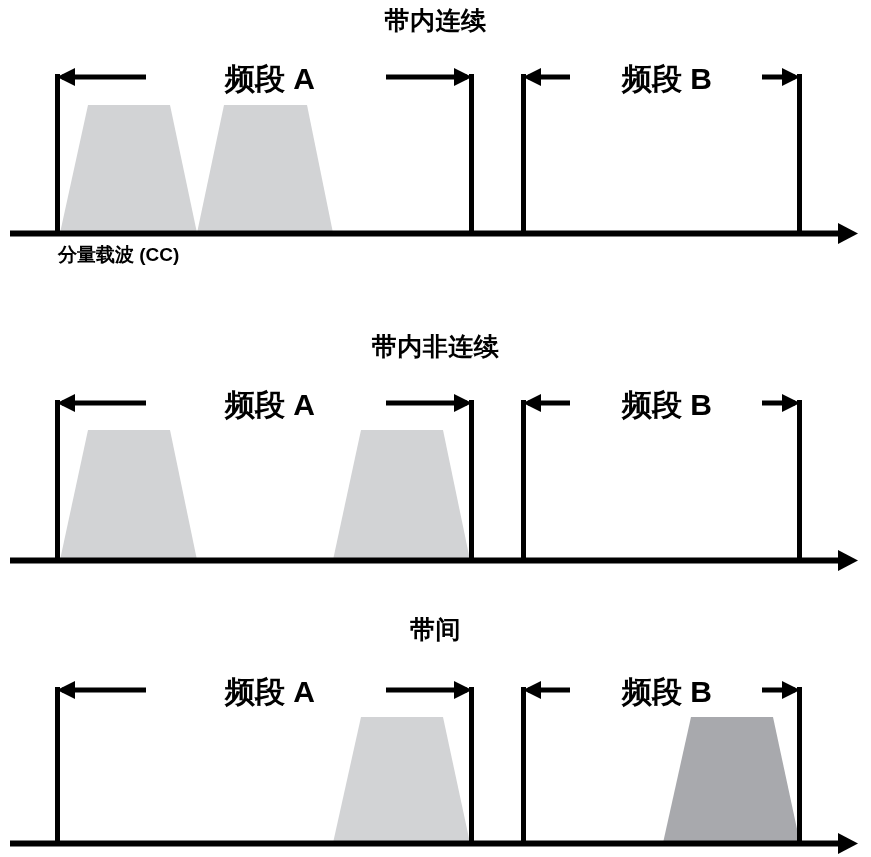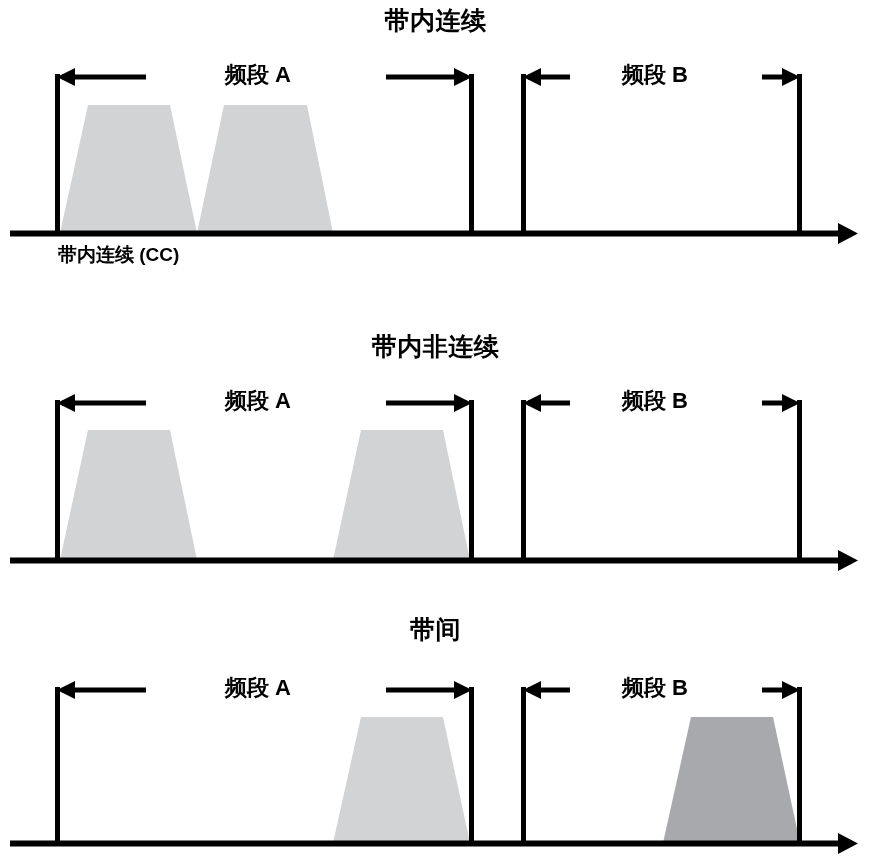--- a/index.html
+++ b/index.html
@@ -30,21 +30,21 @@
     width: 871px;
     text-align: center;
     font-size: 25px;
     font-weight: bold;
     letter-spacing: 0.5px;
     line-height: 1;
     color: #000000;
   }
   .band-label {
     position: absolute;
-    font-size: 22px;
+    font-size: 30px;
     font-weight: bold;
     line-height: 1;
     white-space: nowrap;
     color: #000000;
   }
   .cc-label {
     position: absolute;
     font-size: 19px;
     font-weight: bold;
     line-height: 1;
@@ -86,21 +86,21 @@
       <polygon points="523,77 541,68 541,86"></polygon>
       <line x1="762" y1="77" x2="795" y2="77" stroke="#000" stroke-width="5"></line>
       <polygon points="800,77 782,68 782,86"></polygon>
 
       <line x1="10" y1="233.5" x2="845" y2="233.5" stroke="#000" stroke-width="6"></line>
       <polygon points="858,233.5 838,223 838,244"></polygon>
     </svg>
 
     <div class="band-label" style="left:225px;top:64px;">频段 A</div>
     <div class="band-label" style="left:622px;top:64px;">频段 B</div>
-    <div class="cc-label" style="left:58px;top:245px;">带内连续 (CC)</div>
+    <div class="cc-label" style="left:58px;top:245px;">分量载波 (CC)</div>
   </div>
 
   <div class="panel" style="top:290px;height:290px;">
     <div class="panel-title" style="top:44px;">带内非连续</div>
 
     <svg class="panel-svg" width="871" height="290">
       <polygon points="60,270 88,140 170,140 197,270" fill="#d2d3d5"></polygon>
       <polygon points="333,270 361,140 443,140 470,270" fill="#d2d3d5"></polygon>
 
       <line x1="57.5" y1="110" x2="57.5" y2="270" stroke="#000" stroke-width="5"></line>

